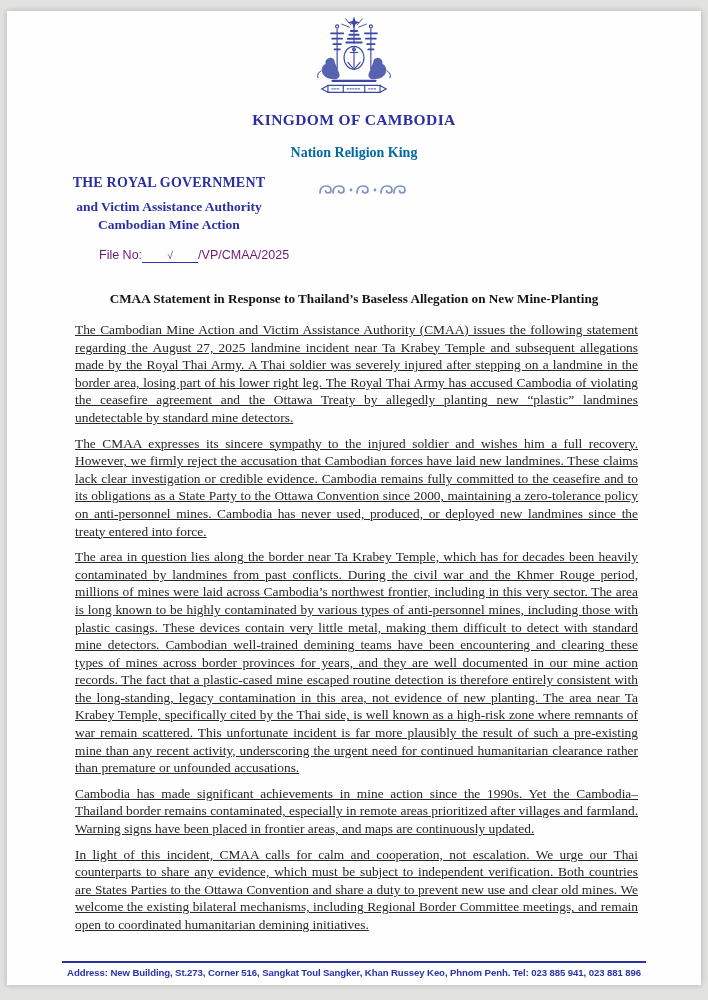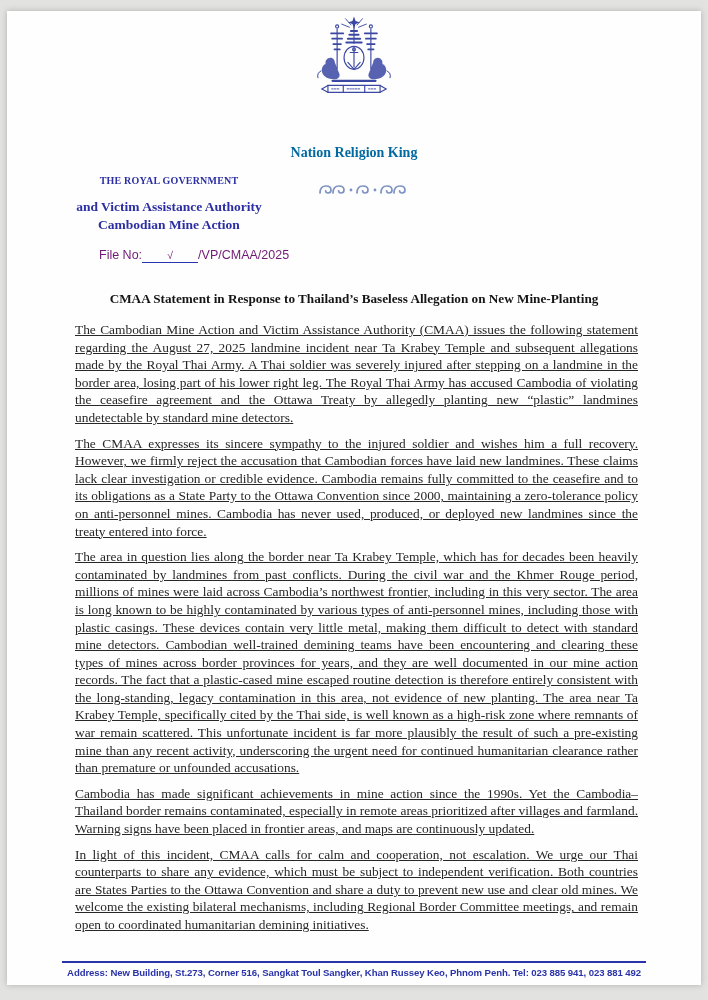--- a/index.html
+++ b/index.html
@@ -16,21 +16,21 @@
   .kingdom{
     position:absolute;top:100px;left:0;width:100%;text-align:center;
     font-weight:bold;font-size:15.5px;letter-spacing:.4px;color:#2b2fa3;
   }
   .motto{
     position:absolute;top:134px;left:0;width:100%;text-align:center;
     font-weight:bold;font-size:14px;color:#0369a1;
   }
   .gov{
     position:absolute;top:164px;left:64px;width:196px;text-align:center;
-    font-weight:bold;font-size:10px;color:#2b2fa3;letter-spacing:.2px;
+    font-weight:bold;font-size:14px;color:#2b2fa3;letter-spacing:.2px;
   }
   .authority{
     position:absolute;top:187px;left:56px;width:212px;text-align:center;
     font-weight:bold;font-size:13.5px;line-height:18px;color:#2b2fa3;
   }
   .ornament{position:absolute;top:171px;left:311px;}
   .fileline{
     position:absolute;top:237px;left:92px;
     font-family:"Liberation Sans",sans-serif;font-size:12.5px;color:#701a75;
   }
@@ -83,20 +83,21 @@
         <path d="M17 73q-6 3-4 9M103 73q6 3 4 9" stroke-width="1.3"></path>
         <path d="M32 86h56" stroke-width="3"></path>
         <path d="M26 92h68v9H26z"></path>
         <path d="M26 92l-8 4.5 8 4.5M94 92l8 4.5-8 4.5"></path>
         <path d="M46 92v9M74 92v9"></path>
         <path d="M31 96.5h10M51 96.5h18M79 96.5h10" stroke-width="1.2" stroke-dasharray="2 1.6"></path>
       </g>
     </svg>
   </div>
 
+  <div class="kingdom">KINGDOM OF CAMBODIA</div>
   <div class="motto">Nation Religion King</div>
 
   <div class="gov">THE ROYAL GOVERNMENT</div>
 
   <div class="ornament">
     <svg width="92" height="13" viewBox="0 0 92 13" aria-hidden="true">
       <g fill="none" stroke="#7e93c2" stroke-width="1.7" stroke-linecap="round">
         <path d="M2 10Q2 3 8 3q5 0 5 4 0 3-3 3-2.4 0-2.4-2.2"></path>
         <path d="M15 10q0-7 6-7 5 0 5 4 0 3-3 3-2.4 0-2.4-2.2"></path>
         <circle cx="33" cy="7" r="1.4" fill="#7e93c2" stroke="none"></circle>
@@ -120,15 +121,15 @@
 
   <div class="bodytext">
     <p>The Cambodian Mine Action and Victim Assistance Authority (CMAA) issues the following statement regarding the August 27, 2025 landmine incident near Ta Krabey Temple and subsequent allegations made by the Royal Thai Army. A Thai soldier was severely injured after stepping on a landmine in the border area, losing part of his lower right leg. The Royal Thai Army has accused Cambodia of violating the ceasefire agreement and the Ottawa Treaty by allegedly planting new “plastic” landmines undetectable by standard mine detectors.</p>
     <p>The CMAA expresses its sincere sympathy to the injured soldier and wishes him a full recovery. However, we firmly reject the accusation that Cambodian forces have laid new landmines. These claims lack clear investigation or credible evidence. Cambodia remains fully committed to the ceasefire and to its obligations as a State Party to the Ottawa Convention since 2000, maintaining a zero-tolerance policy on anti-personnel mines. Cambodia has never used, produced, or deployed new landmines since the treaty entered into force.</p>
     <p>The area in question lies along the border near Ta Krabey Temple, which has for decades been heavily contaminated by landmines from past conflicts. During the civil war and the Khmer Rouge period, millions of mines were laid across Cambodia’s northwest frontier, including in this very sector. The area is long known to be highly contaminated by various types of anti-personnel mines, including those with plastic casings. These devices contain very little metal, making them difficult to detect with standard mine detectors. Cambodian well-trained demining teams have been encountering and clearing these types of mines across border provinces for years, and they are well documented in our mine action records. The fact that a plastic-cased mine escaped routine detection is therefore entirely consistent with the long-standing, legacy contamination in this area, not evidence of new planting. The area near Ta Krabey Temple, specifically cited by the Thai side, is well known as a high-risk zone where remnants of war remain scattered. This unfortunate incident is far more plausibly the result of such a pre-existing mine than any recent activity, underscoring the urgent need for continued humanitarian clearance rather than premature or unfounded accusations.</p>
     <p>Cambodia has made significant achievements in mine action since the 1990s. Yet the Cambodia–Thailand border remains contaminated, especially in remote areas prioritized after villages and farmland. Warning signs have been placed in frontier areas, and maps are continuously updated.</p>
     <p>In light of this incident, CMAA calls for calm and cooperation, not escalation. We urge our Thai counterparts to share any evidence, which must be subject to independent verification. Both countries are States Parties to the Ottawa Convention and share a duty to prevent new use and clear old mines. We welcome the existing bilateral mechanisms, including Regional Border Committee meetings, and remain open to coordinated humanitarian demining initiatives.</p>
   </div>
 
   <div class="footer-rule"></div>
-  <div class="footer-text">Address: New Building, St.273, Corner 516, Sangkat Toul Sangker, Khan Russey Keo, Phnom Penh. Tel: 023 885 941, 023 881 492</div>
+  <div class="footer-text">Address: New Building, St.273, Corner 516, Sangkat Toul Sangker, Khan Russey Keo, Phnom Penh. Tel: 023 885 941, 023 881 896</div>
 
 </div>
 
 </body></html>

